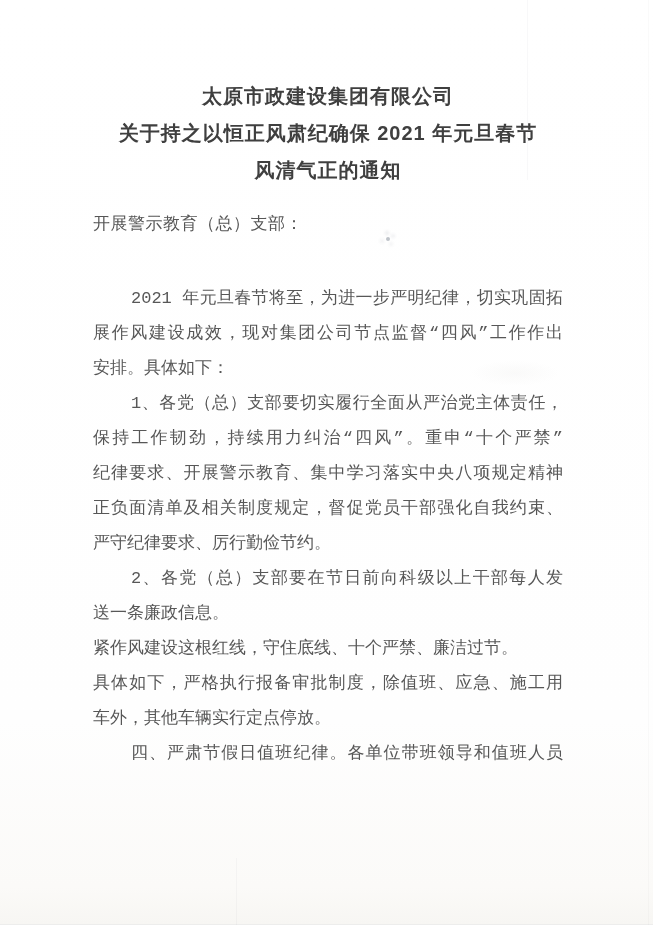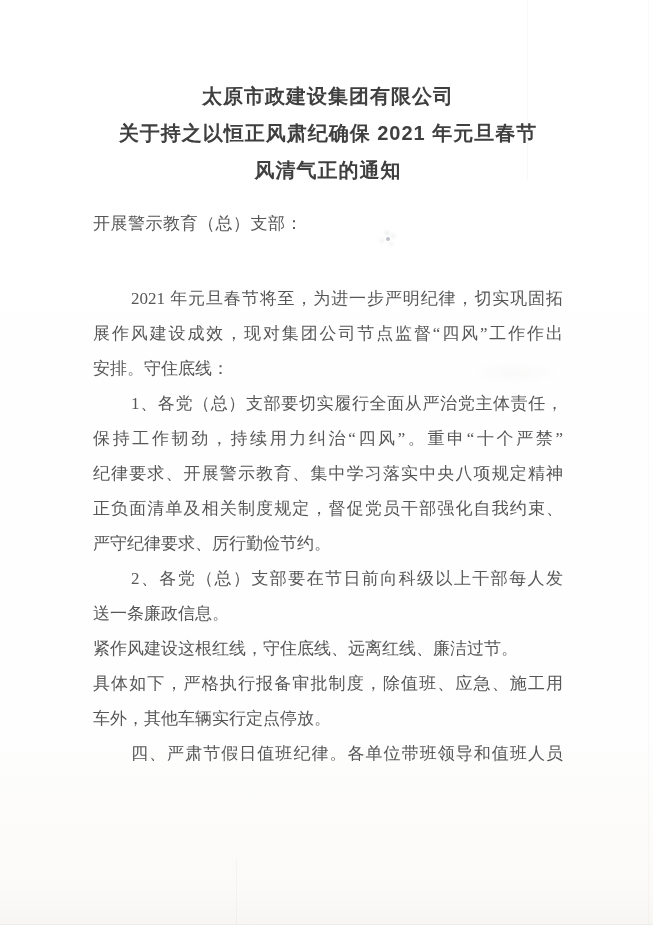--- a/index.html
+++ b/index.html
@@ -52,20 +52,21 @@
   }
   
   .body-block {
     margin-top: 40px;
     font-size: 17px;
     color: #575757;
   }
   .line {
     height: 35px;
     line-height: 35px;
+    font-family: Liberation Mono, monospace;
   }
   .indent {
     padding-left: 38px;
   }
   .fill {
     text-align: justify;
     text-align-last: justify;
   }
   
   .speck {
@@ -136,29 +137,29 @@
       <div class="title-line">太原市政建设集团有限公司</div>
       <div class="title-line">关于持之以恒正风肃纪确保 2021 年元旦春节</div>
       <div class="title-line">风清气正的通知</div>
     </div>
 
     <div class="salutation">开展警示教育（总）支部：</div>
 
     <div class="body-block">
       <div class="line indent fill">2021 年元旦春节将至，为进一步严明纪律，切实巩固拓</div>
       <div class="line fill">展作风建设成效，现对集团公司节点监督“四风”工作作出</div>
-      <div class="line">安排。守住底线：</div>
+      <div class="line">安排。具体如下：</div>
       <div class="line indent fill">1、各党（总）支部要切实履行全面从严治党主体责任，</div>
       <div class="line fill">保持工作韧劲，持续用力纠治“四风”。重申“十个严禁”</div>
       <div class="line fill">纪律要求、开展警示教育、集中学习落实中央八项规定精神</div>
       <div class="line fill">正负面清单及相关制度规定，督促党员干部强化自我约束、</div>
       <div class="line">严守纪律要求、厉行勤俭节约。</div>
       <div class="line indent fill">2、各党（总）支部要在节日前向科级以上干部每人发</div>
       <div class="line">送一条廉政信息。</div>
-      <div class="line">紧作风建设这根红线，守住底线、远离红线、廉洁过节。</div>
+      <div class="line">紧作风建设这根红线，守住底线、十个严禁、廉洁过节。</div>
       <div class="line fill">具体如下，严格执行报备审批制度，除值班、应急、施工用</div>
       <div class="line">车外，其他车辆实行定点停放。</div>
       <div class="line indent fill">四、严肃节假日值班纪律。各单位带班领导和值班人员</div>
     </div>
 
   </div>
 
   <div class="speck"></div>
   <div class="streak-top"></div>
   <div class="streak-bottom"></div>

